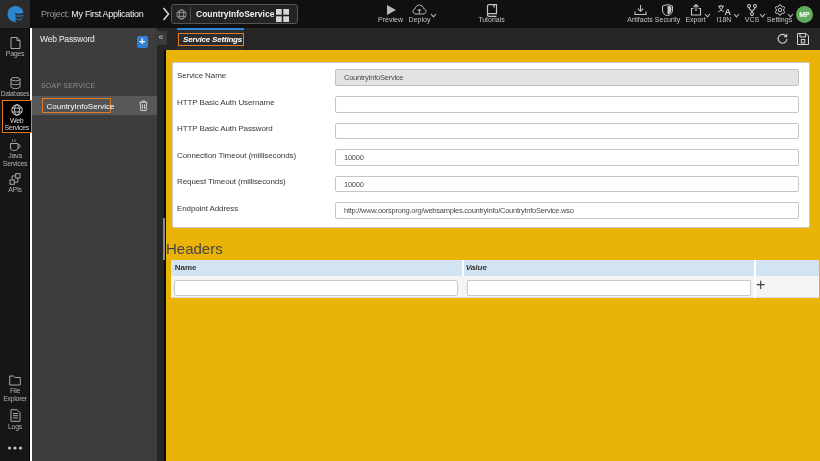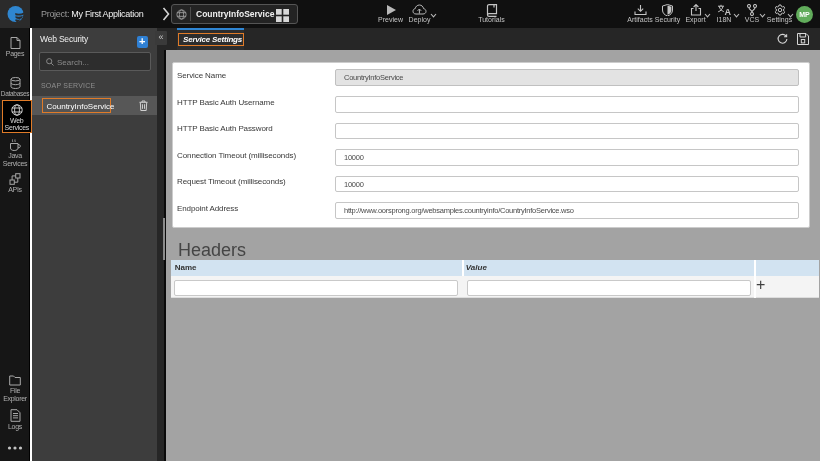--- a/index.html
+++ b/index.html
@@ -45,28 +45,28 @@
 
   
   #tabbar { left:157px; top:28px; width:663px; height:22px; background:#262626; }
   #collapseBtn { left:-2px; top:3px; width:12px; height:14px; background:#3a3a3a; color:#ccc; font-size:9px; text-align:center; line-height:13px; border-radius:1px; }
   #tabActive { left:19.5px; top:0; width:67.5px; height:22px; background:#2d2d2d; border-top:2.5px solid #2f86d4; }
   #tabActive .focus { position:absolute; left:1.5px; top:3px; width:66px; height:13px; border:1.5px solid #e07b28; }
   #tabActive .txt { position:absolute; left:6.5px; top:4.5px; font-size:8px; font-weight:bold; color:#fff; white-space:nowrap; letter-spacing:-0.2px;font-style:italic; }
   #tabWsdl { left:97px; top:7px; font-size:8px; letter-spacing:-0.2px; color:#9a9a9a;margin-top:28px; }
 
   
-  #content { left:166px; top:50px; width:654px; height:411px; background:#a3a3a3; }
+  #content { left:166px; top:50px; width:654px; height:411px; background:#eab308; }
   #formPanel { left:5.5px; top:12px; width:638px; height:166px; border:1px solid #ccc; border-radius:2px; background:#fff; }
   .frow { position:absolute; left:0; width:100%; }
   .flabel { position:absolute; left:4.5px; top:1.5px; font-size:8px; letter-spacing:-0.1px; color:#383838; }
   .finput { position:absolute; left:162.5px; width:464px; height:16.5px; border:1px solid #c6c6c6; border-radius:2px; background:#fff; font-size:7.5px; letter-spacing:-0.25px; color:#4a4a4a; line-height:15px; padding-left:8px; }
   .finput.ro { background:#e3e3e3; border-color:#c0c0c0; }
 
-  #hdrTitle { left:12px; top:190px; font-size:18px; color:#454545; }
+  #hdrTitle { left:0; top:190px; font-size:15px; color:#454545; }
   #htable { left:4.5px; top:209.5px; width:648px; }
   #thead { position:absolute; left:0; top:0; width:648px; height:16px; background:#d2e3f1; }
   #thead .c { position:absolute; top:3.5px; font-size:8px; font-weight:bold; color:#333; }
   #thead .gap { position:absolute; top:0; width:2px; height:16px; background:#fff; }
   #trow { position:absolute; left:0; top:16px; width:648px; height:22px; background:#f4f4f4; border-bottom:1px solid #ddd; }
   #trow .gap { position:absolute; top:0; width:2px; height:22px; background:#fff; }
   #trow input { position:absolute; top:4px; height:16px; border:1px solid #c9c9c9; border-radius:2px; background:#fff; }
   #plusSign { position:absolute; left:585.5px; top:0.5px; font-size:16px; font-weight:400; color:#404040; }
 
   svg { display:block; margin:0 auto; }
@@ -276,29 +276,22 @@
       <svg width="16" height="6" viewBox="0 0 16 6">
         <g fill="#c4c4c4">
           <circle cx="2.5" cy="3" r="1.6"></circle>
           <circle cx="8" cy="3" r="1.6"></circle>
           <circle cx="13.5" cy="3" r="1.6"></circle>
         </g>
       </svg>
     </div>
 
   <div id="panel" class="abs">
-    <div id="panelTitle" class="abs">Web Security</div>
+    <div id="panelTitle" class="abs">Web Password</div>
     <div id="plusBtn" class="abs">+</div>
-    <div id="searchBox" class="abs">
-      <svg width="8" height="8" viewBox="0 0 8 8" style="position:absolute;left:6px;top:5px">
-        <circle cx="3.2" cy="3.2" r="2.6" fill="none" stroke="#8a8a8a" stroke-width="1"></circle>
-        <line x1="5.2" y1="5.2" x2="7.5" y2="7.5" stroke="#8a8a8a" stroke-width="1"></line>
-      </svg>
-      <span style="position:absolute;left:17px;top:0.5px;">Search...</span>
-    </div>
     <div id="soapLbl" class="abs">SOAP SERVICE</div>
     <div id="selRow" class="abs">
       <div id="selBox">
           <span>CountryInfoService</span>
         </div>
       <svg width="9" height="11" viewBox="0 0 9 11" style="position:absolute;right:9px;top:4px">
         <g fill="none" stroke="#d0d0d0" stroke-width="1">
           <path d="M0.5 2.3 L8.5 2.3 M3 2.3 L3 1 L6 1 L6 2.3"></path>
           <path d="M1.3 2.5 L1.8 10.5 L7.2 10.5 L7.7 2.5"></path>
           <path d="M3.4 4.2 L3.5 8.8 M5.6 4.2 L5.5 8.8"></path>

